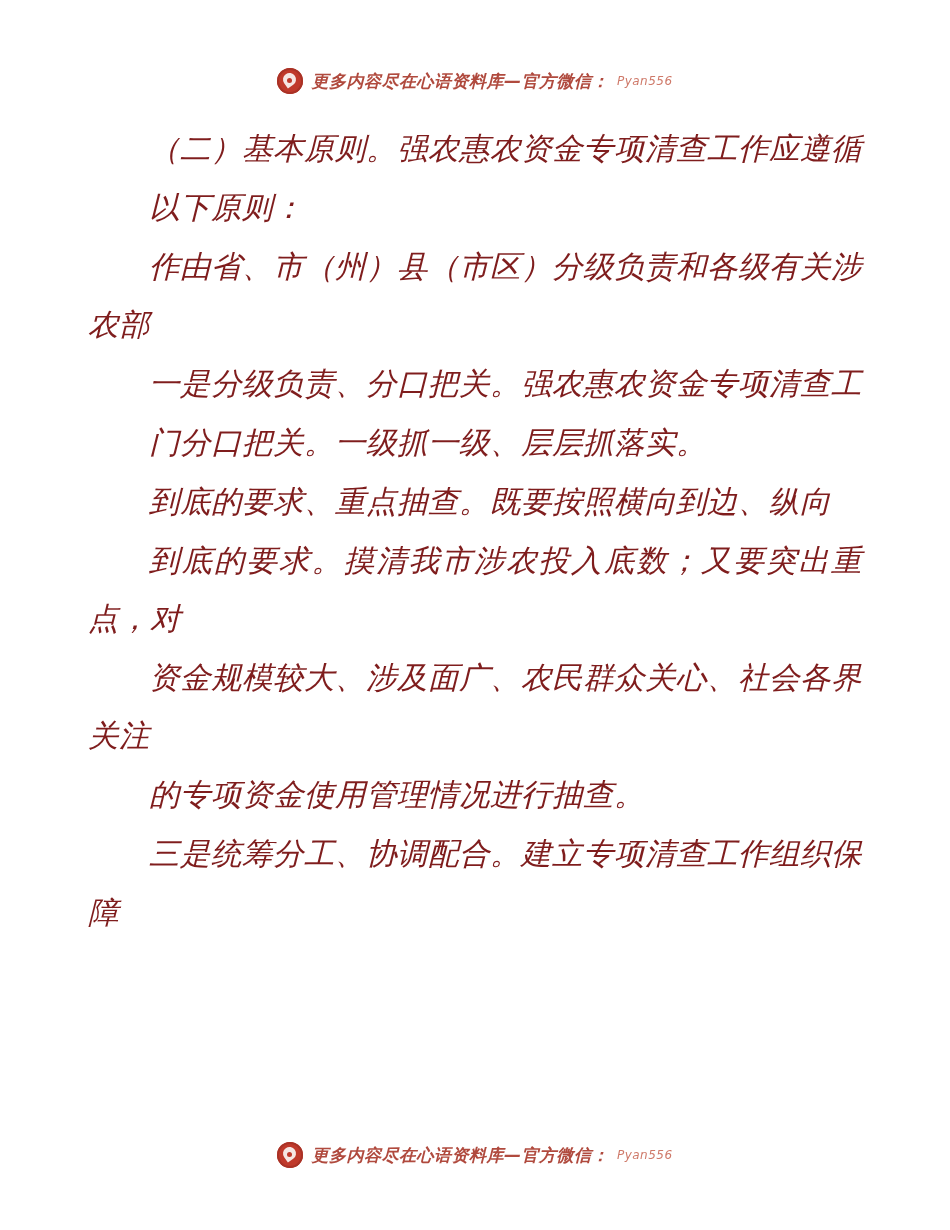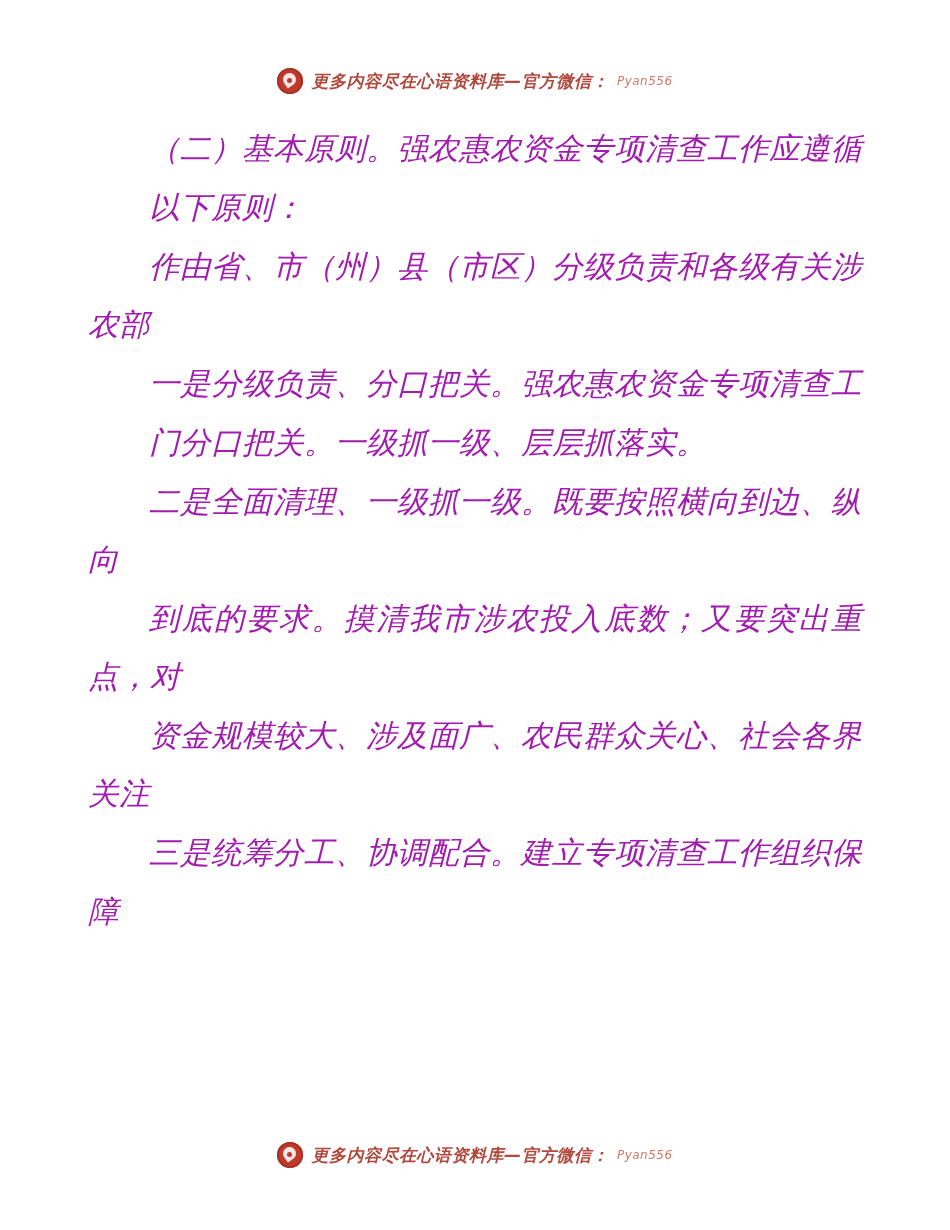--- a/index.html
+++ b/index.html
@@ -87,21 +87,21 @@
 
   
   .doc-body {
     flex: 1 1 auto;
     padding: 26px 88px 0 88px;
     box-sizing: border-box;
   }
   .para {
     font-size: 30.5px;
     line-height: 58px;
-    color: #a21caf;
+    color: #7f1d1d;
     text-align: justify;
     letter-spacing: 0.5px;
     margin: 0 0 1px 0;
     word-break: break-all;
   }
   .indent {
     text-indent: 2em;
   }
 </style>
 </head>
@@ -114,23 +114,24 @@
     <span class="wm-text-main">更多内容尽在心语资料库—官方微信：</span>
     <span class="wm-text-sub">Pyan556</span>
   </div>
 
   <div class="doc-body">
     <p class="para indent">（二）基本原则。强农惠农资金专项清查工作应遵循</p>
     <p class="para indent">以下原则：</p>
     <p class="para indent">作由省、市（州）县（市区）分级负责和各级有关涉农部</p>
     <p class="para indent">一是分级负责、分口把关。强农惠农资金专项清查工</p>
     <p class="para indent">门分口把关。一级抓一级、层层抓落实。</p>
-    <p class="para indent">二是全面清理、一级抓一级。既要按照横向到边、纵向</p>
+    <p class="para indent">到底的要求、重点抽查。既要按照横向到边、纵向</p>
     <p class="para indent">到底的要求。摸清我市涉农投入底数；又要突出重点，对</p>
     <p class="para indent">资金规模较大、涉及面广、农民群众关心、社会各界关注</p>
+    <p class="para indent">的专项资金使用管理情况进行抽查。</p>
     <p class="para indent">三是统筹分工、协调配合。建立专项清查工作组织保</p>
     <p class="para">障</p>
   </div>
 
   <div class="watermark watermark-bottom">
     <span class="wm-logo"></span>
     <span class="wm-text-main">更多内容尽在心语资料库—官方微信：</span>
     <span class="wm-text-sub">Pyan556</span>
   </div>
 

